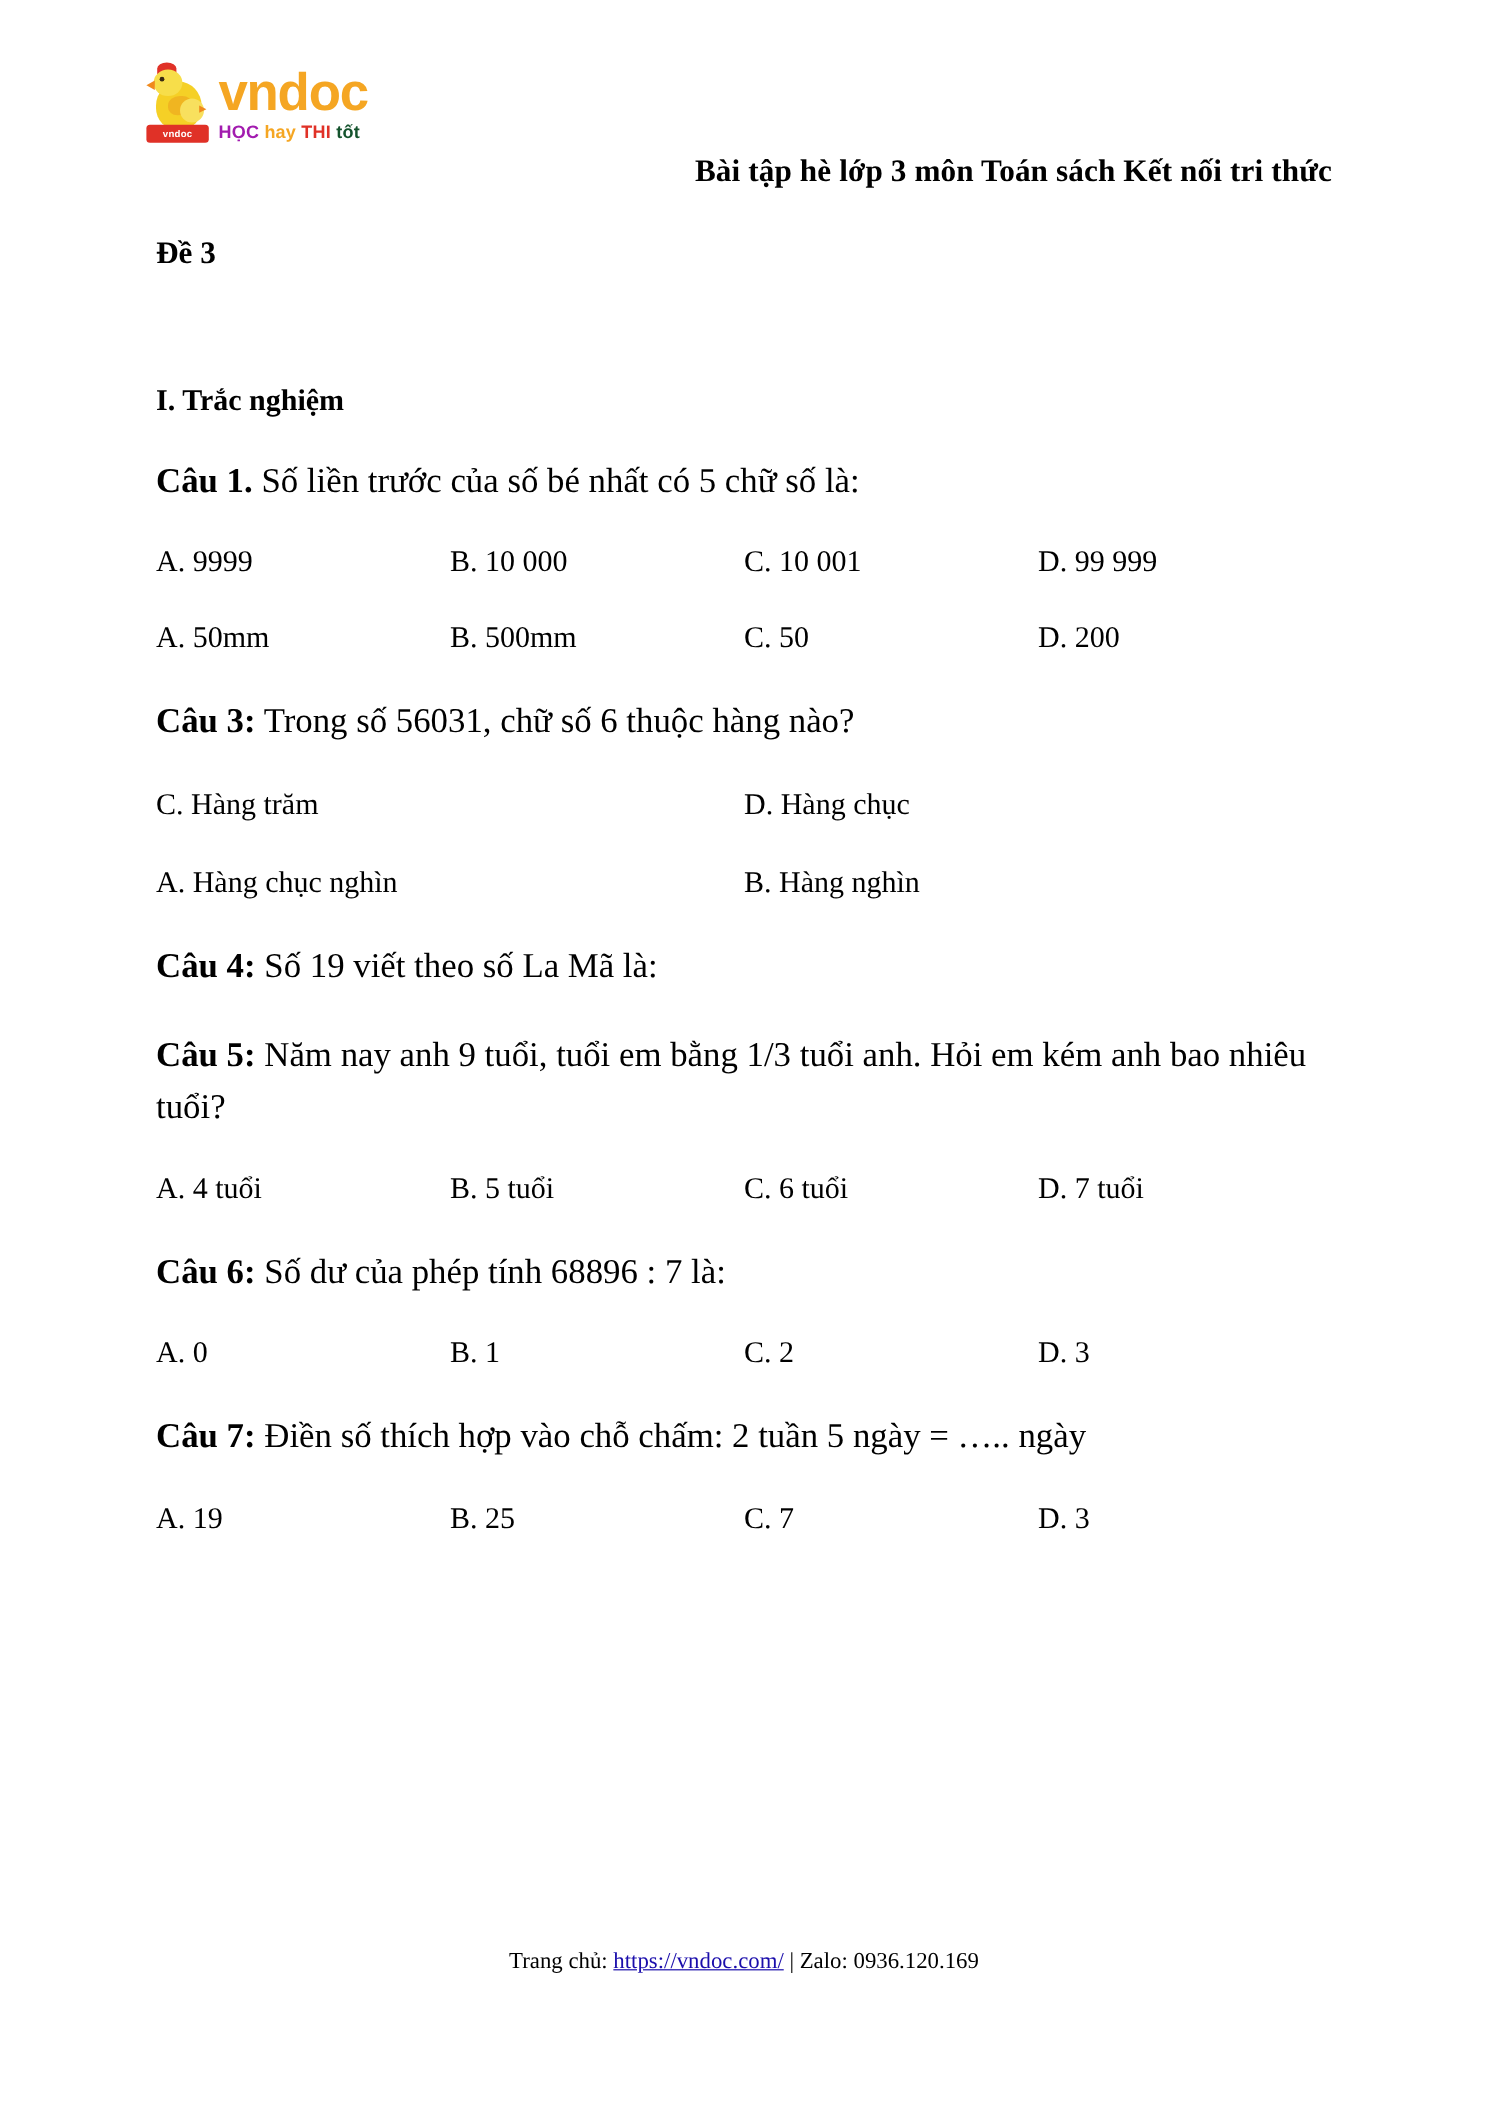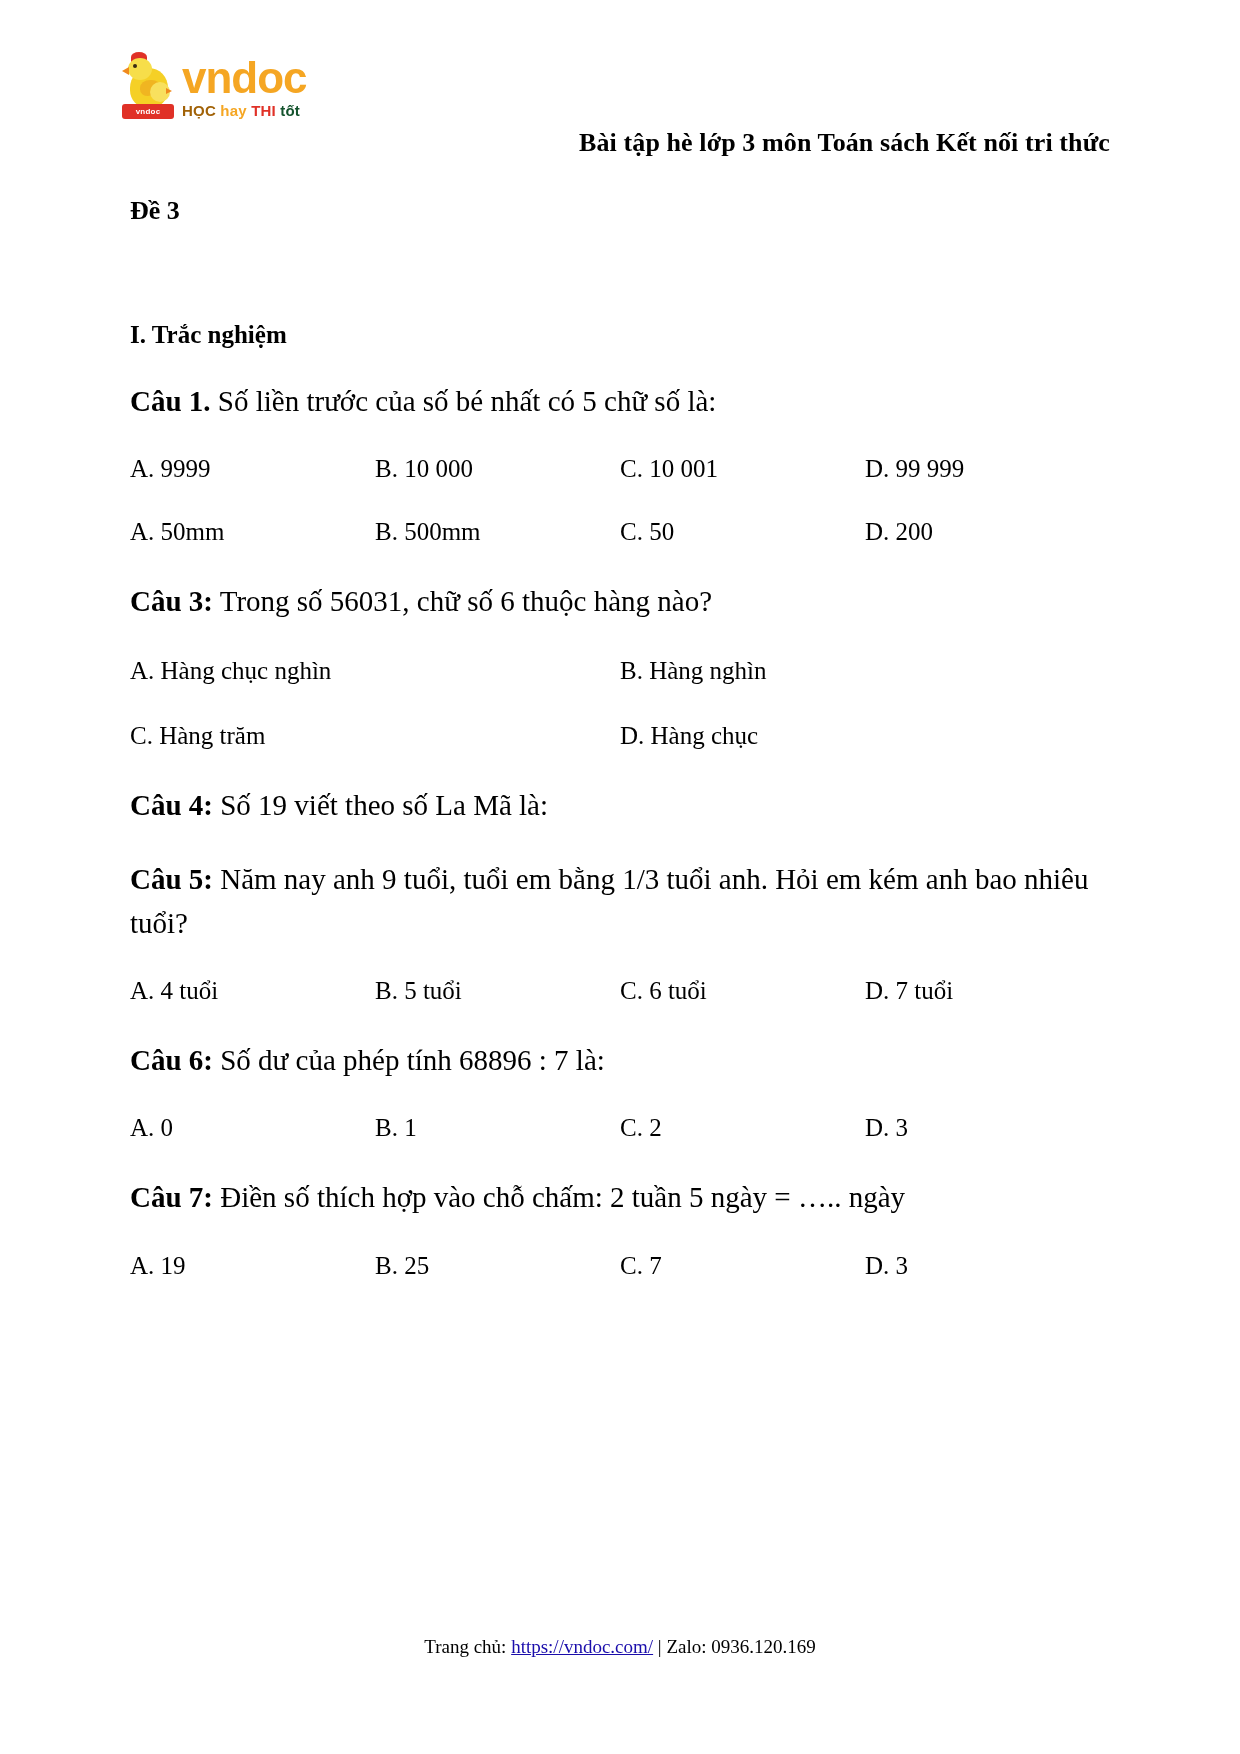--- a/index.html
+++ b/index.html
@@ -147,21 +147,21 @@
     letter-spacing: -1px;
     line-height: 1;
   }
   .logo-tag {
     font-family: "Liberation Sans", sans-serif;
     font-size: 15px;
     font-weight: bold;
     letter-spacing: .2px;
     margin-top: 3px;
   }
-  .tag-hoc { color: #a16207; }
+  .tag-hoc { color: #a21caf; }
   .tag-hay { color: #f5a623; }
   .tag-thi { color: #e03127; }
   .tag-tot { color: #14532d; }
 
   
   .doc-title {
     text-align: right;
     font-size: 26px;
     font-weight: bold;
     margin: 0;
@@ -207,21 +207,21 @@
     width: 50%;
     flex: none;
   }
   .options.cols2 { padding-top: 30px; }
 
   
   .footer {
     position: absolute;
     left: 0;
     right: 0;
-    bottom: 96px;
+    bottom: 108px;
     text-align: center;
     font-size: 19px;
   }
   .footer a {
     color: #1a0dab;
     text-decoration: underline;
   }
 </style>
 </head>
 <body>
@@ -263,26 +263,26 @@
 
   <div class="options cols4">
     <span class="opt">A. 50mm</span>
     <span class="opt">B. 500mm</span>
     <span class="opt">C. 50</span>
     <span class="opt">D. 200</span>
   </div>
 
   <p class="question"><span class="qlabel">Câu 3:</span><span> Trong số 56031, chữ số 6 thuộc hàng nào?</span></p>
   <div class="options cols2">
+    <span class="opt">C. Hàng trăm</span>
+    <span class="opt">D. Hàng chục</span>
+  </div>
+  <div class="options cols2">
     <span class="opt">A. Hàng chục nghìn</span>
     <span class="opt">B. Hàng nghìn</span>
-  </div>
-  <div class="options cols2">
-    <span class="opt">C. Hàng trăm</span>
-    <span class="opt">D. Hàng chục</span>
   </div>
 
   <p class="question"><span class="qlabel">Câu 4:</span><span> Số 19 viết theo số La Mã là:</span></p>
 
   <p class="question"><span class="qlabel">Câu 5:</span><span> Năm nay anh 9 tuổi, tuổi em bằng 1/3 tuổi anh. Hỏi em kém anh bao nhiêu tuổi?</span></p>
   <div class="options cols4">
     <span class="opt">A. 4 tuổi</span>
     <span class="opt">B. 5 tuổi</span>
     <span class="opt">C. 6 tuổi</span>
     <span class="opt">D. 7 tuổi</span>

